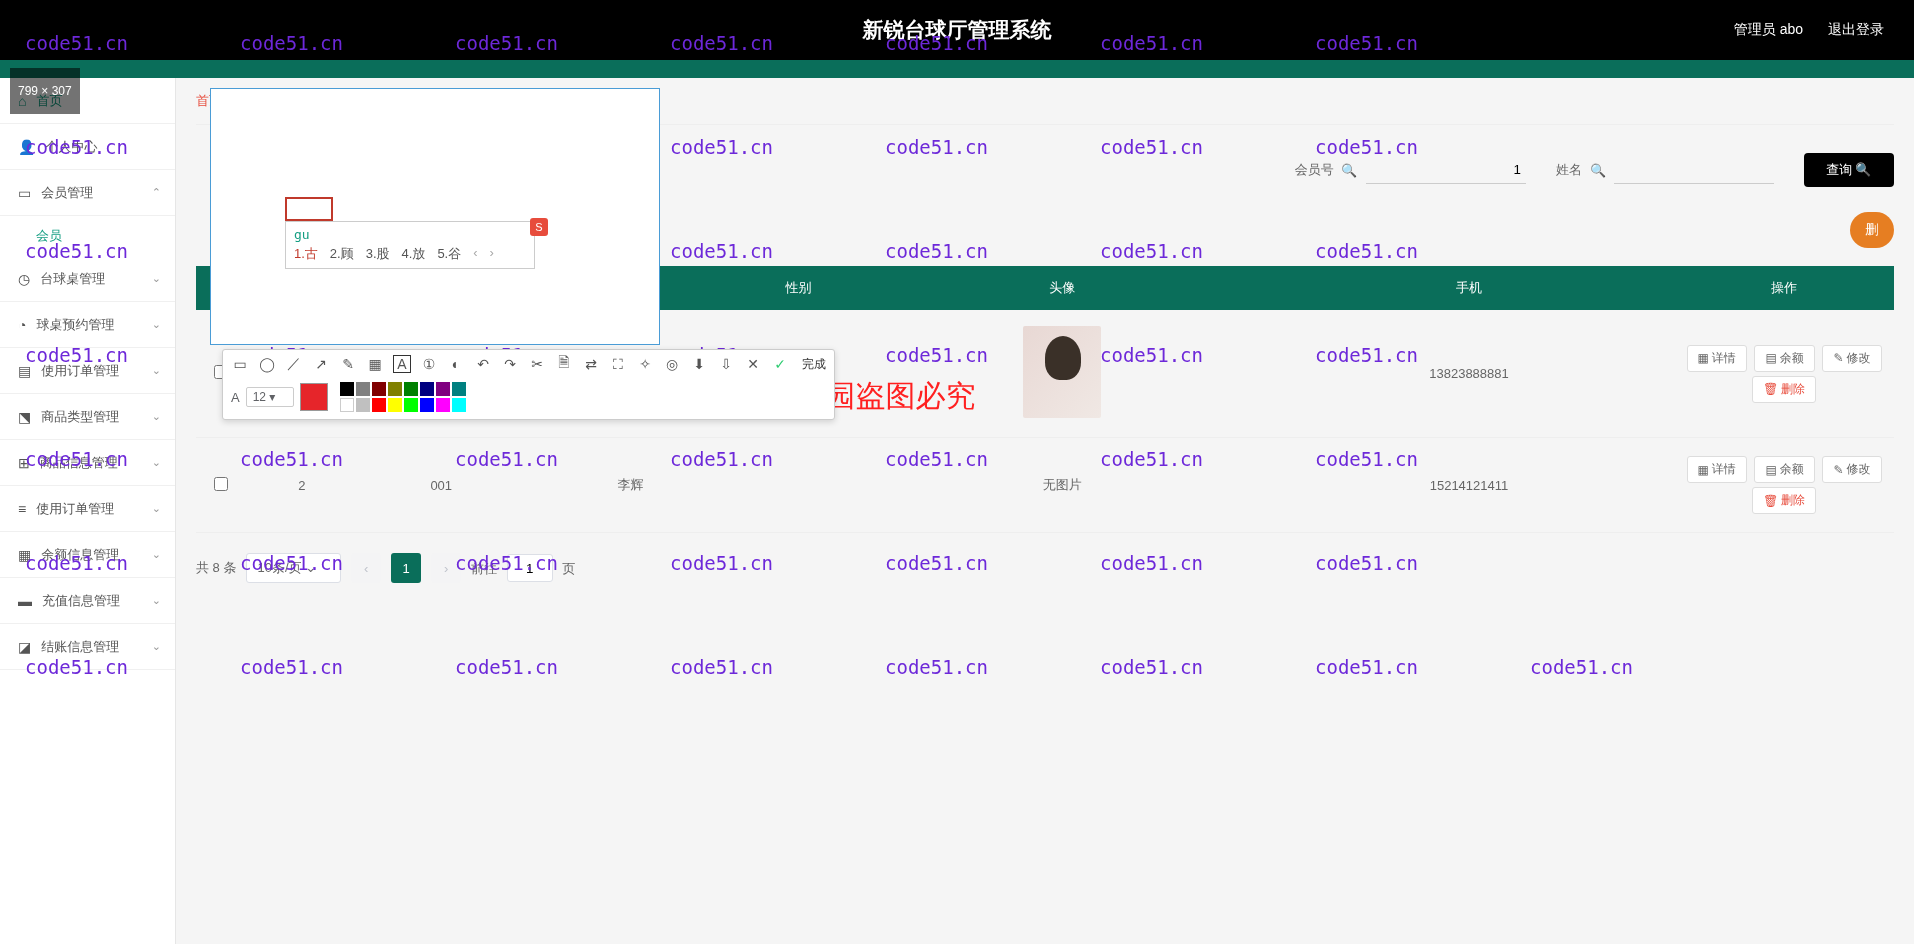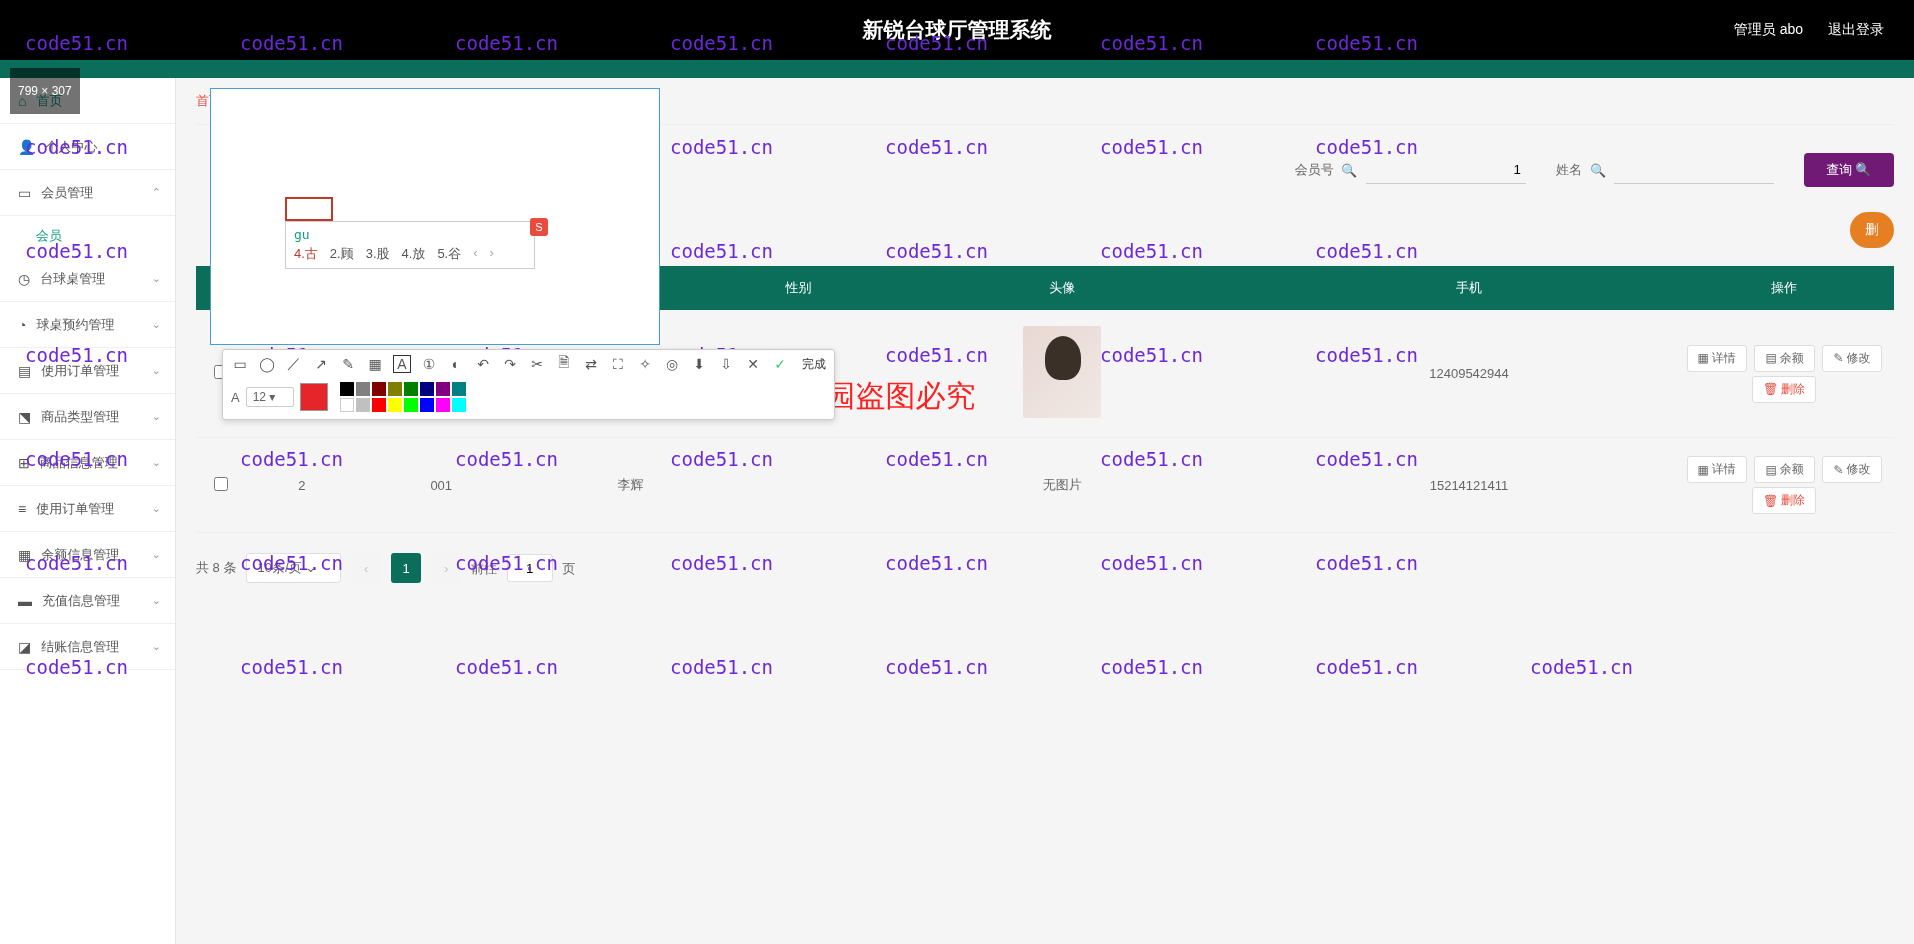--- a/index.html
+++ b/index.html
@@ -21,21 +21,21 @@
 
 .content { flex: 1; padding: 0 20px 20px 20px; position: relative; }
 .breadcrumb { padding: 14px 0; font-size: 13px; border-bottom: 1px solid #eee; margin-bottom: 28px; }
 .bc-home { color: #e74c3c; }
 .bc-icon { color: #d35400; margin: 0 6px; }
 .bc-current { color: #999; }
 
 .search-row { display: flex; justify-content: flex-end; align-items: center; gap: 30px; margin-bottom: 25px; }
 .search-field { display: flex; align-items: center; gap: 8px; font-size: 13px; color: #666; }
 .search-field input { width: 160px; height: 28px; border: none; border-bottom: 1px solid #ccc; padding: 0 5px; background: transparent; }
-.search-btn { background: #701a75; color: #fff; border: none; height: 34px; padding: 0 22px; border-radius: 4px; cursor: pointer; font-size: 13px; }
+.search-btn { background: #000000; color: #fff; border: none; height: 34px; padding: 0 22px; border-radius: 4px; cursor: pointer; font-size: 13px; }
 .del-row { display: flex; justify-content: flex-end; margin-bottom: 18px; }
 .del-btn { background: #e67e22; color: #fff; border: none; width: 44px; height: 36px; border-radius: 20px; cursor: pointer; }
 
 table { width: 100%; border-collapse: collapse; }
 thead th { background: #0a6e5a; color: #fff; height: 44px; font-weight: normal; font-size: 13px; }
 tbody td { text-align: center; padding: 16px 8px; border-bottom: 1px solid #eee; font-size: 13px; color: #666; }
 .chk { width: 14px; height: 14px; }
 .avatar { width: 78px; height: 92px; background: linear-gradient(135deg, #e8d8d4, #f0e8e4); display: inline-block; border-radius: 2px; position: relative; overflow: hidden; }
 .avatar::after { content: ""; position: absolute; left: 22px; top: 10px; width: 36px; height: 44px; background: #3a3028; border-radius: 50% 50% 40% 40%; }
 .row-btn { display: inline-flex; align-items: center; gap: 3px; border: 1px solid #ddd; background: #fff; padding: 4px 10px; border-radius: 3px; margin: 2px; font-size: 12px; cursor: pointer; color: #666; }
@@ -187,21 +187,21 @@
       </tr>
         </thead>
       <tbody>
         <tr>
           <td><input type="checkbox" class="chk" style=""></td>
           <td>1</td>
           <td>1</td>
           <td>姓名1</td>
           <td>男</td>
           <td><span class="avatar"></span></td>
-          <td>12409542944</td>
+          <td>13823888881</td>
           <td>
             <span class="row-btn">▦ <span>详情</span></span>
             <span class="row-btn">▤ <span>余额</span></span>
             <span class="row-btn">✎ <span>修改</span></span><br>
             <span class="row-btn danger">🗑 <span>删除</span></span>
           </td>
         </tr>
         <tr>
           <td><input type="checkbox" class="chk" style=""></td>
           <td>2</td>
@@ -234,21 +234,21 @@
     </div>
   </div>
 </div>
 
 <div class="ime-box">
   <div class="ime-input"></div>
   <div class="ime-candidates">
     <span class="ime-badge">S</span>
     <span class="ime-typed">gu</span>
     <div class="ime-list">
-      <span class="sel">4.古</span>
+      <span class="sel">1.古</span>
       <span>2.顾</span>
       <span>3.股</span>
       <span>4.放</span>
       <span>5.谷</span>
       <span style="color:#aaa">‹</span>
       <span style="color:#aaa">›</span>
     </div>
   </div>
 </div>
 

